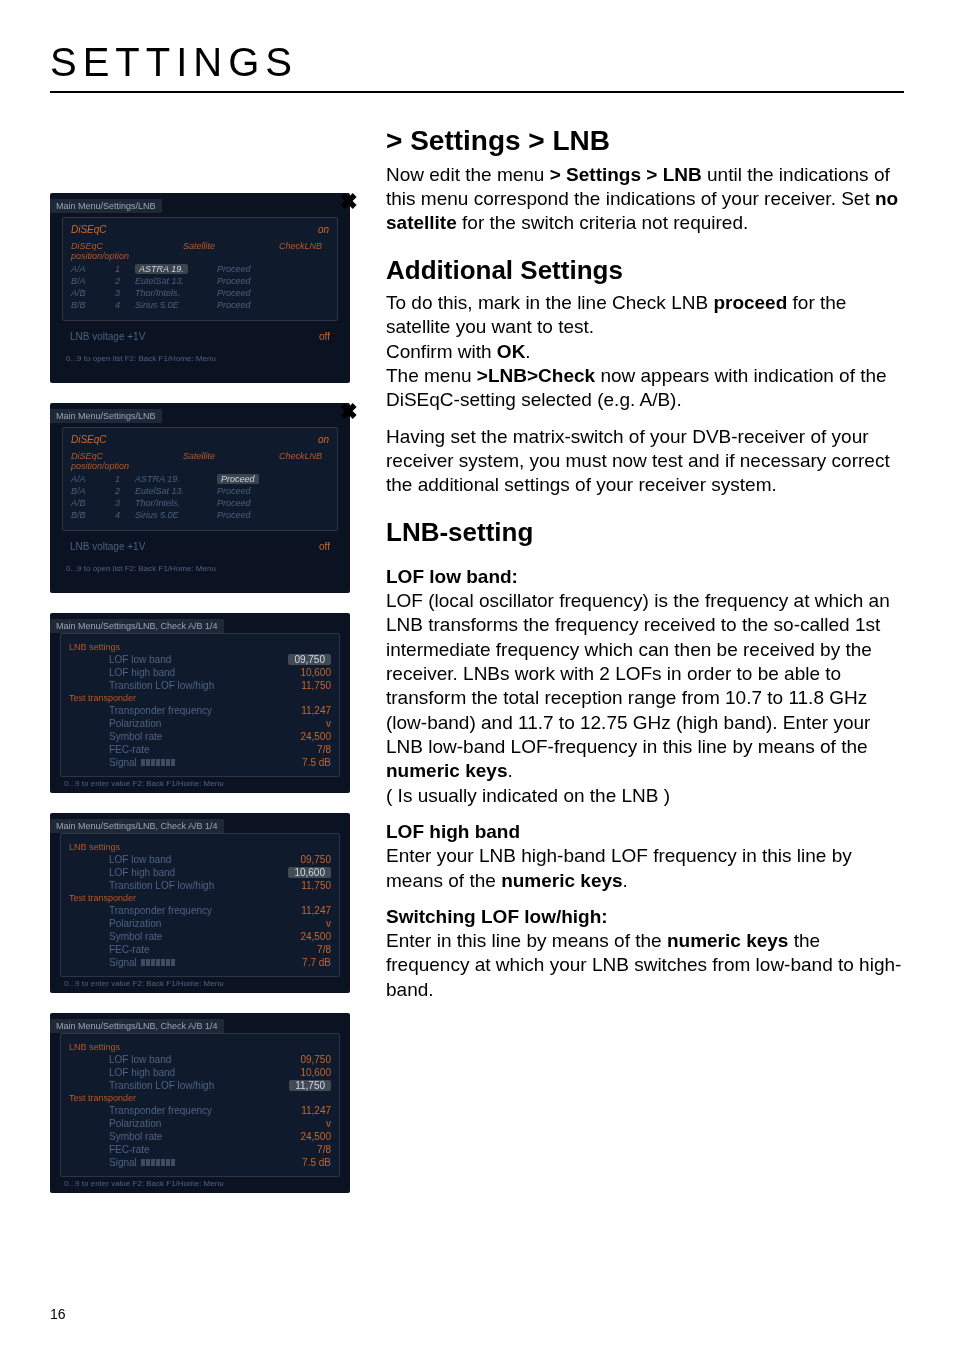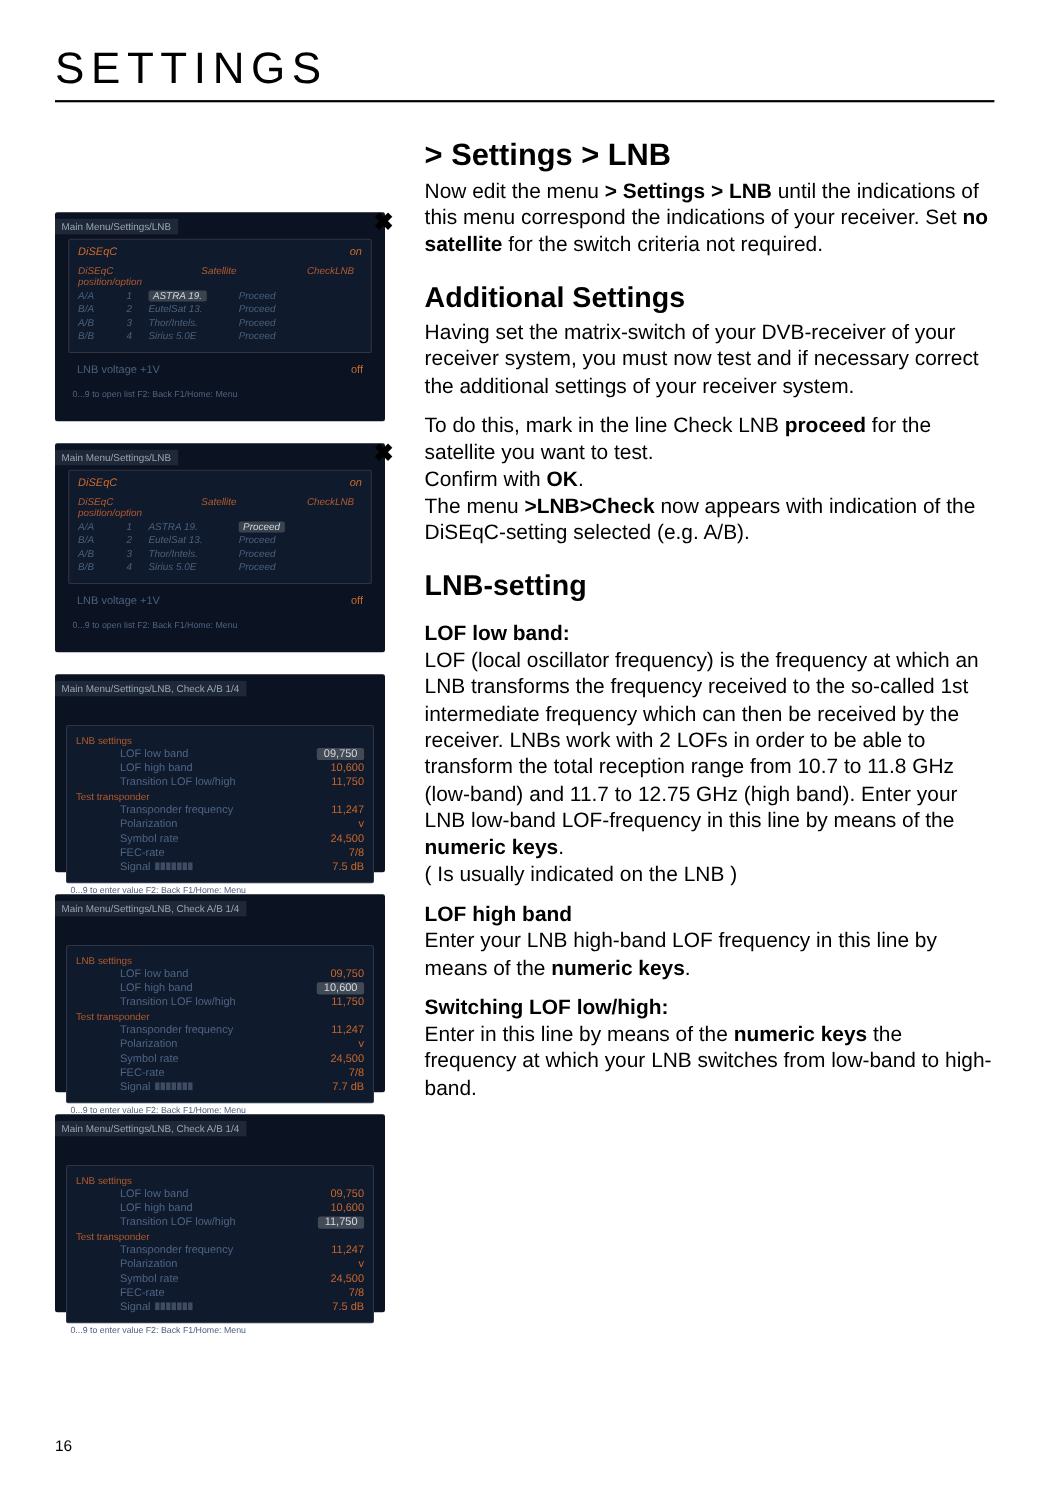--- a/index.html
+++ b/index.html
@@ -159,21 +159,20 @@
     padding: 20px 10px 8px 10px;
     box-sizing: border-box;
   }
   .lnb-inner {
     background: #0f1a2c;
     border: 1px solid #2b3546;
     border-radius: 2px;
     padding: 6px 8px;
     font-size: 10px;
     color: #4e6484;
-    margin-top: 26px;
   }
   .sect-label { color: #b25a2c; font-size: 9px; margin: 2px 0; }
   .lnbrow {
     display: flex;
     justify-content: space-between;
     margin: 2px 0;
     padding-left: 40px;
   }
   .lnbrow .val { color: #c8662c; }
   .lnbrow .valbox {
@@ -448,27 +447,27 @@
 
     </div>
 
     <div class="right">
       <h2>&gt; Settings &gt; LNB</h2>
       <p>
         <span>Now edit the menu  </span><span class="bold">&gt; Settings &gt; LNB</span><span> until the indications of this menu correspond the indications of your receiver. Set  </span><span class="bold">no satellite</span><span> for the switch criteria not required.</span>
       </p>
 
       <h3>Additional Settings</h3>
-      <p>Having set the matrix-switch of your DVB-receiver of your receiver system, you must now test and if necessary correct the additional settings of your receiver system.</p>
-
       <p>
         <span>To do this, mark in the line Check LNB </span><span class="bold">proceed</span><span> for the satellite you want to test.</span><br>
         <span>Confirm with </span><span class="bold">OK</span><span>.</span><br>
         <span>The menu </span><span class="bold">&gt;LNB&gt;Check</span><span> now appears with indication of the  DiSEqC-setting selected (e.g. A/B).</span>
       </p>
+
+      <p>Having set the matrix-switch of your DVB-receiver of your receiver system, you must now test and if necessary correct the additional settings of your receiver system.</p>
 
       <h3>LNB-setting</h3>
 
       <p style="margin-top:16px;">
         <span class="bold">LOF low band:</span><br>
         <span>LOF (local oscillator frequency) is the frequency at which an LNB transforms the frequency received to the so-called 1st intermediate frequency which can then be received by the receiver. LNBs work with 2 LOFs in order to be able to transform the total reception range from  10.7 to 11.8 GHz (low-band) and 11.7 to 12.75 GHz (high band). Enter your LNB low-band LOF-frequency in this line by means of the </span><span class="bold">numeric keys</span><span>.</span><br>
         <span>( Is usually indicated on the LNB )</span>
       </p>
 
       <p>

